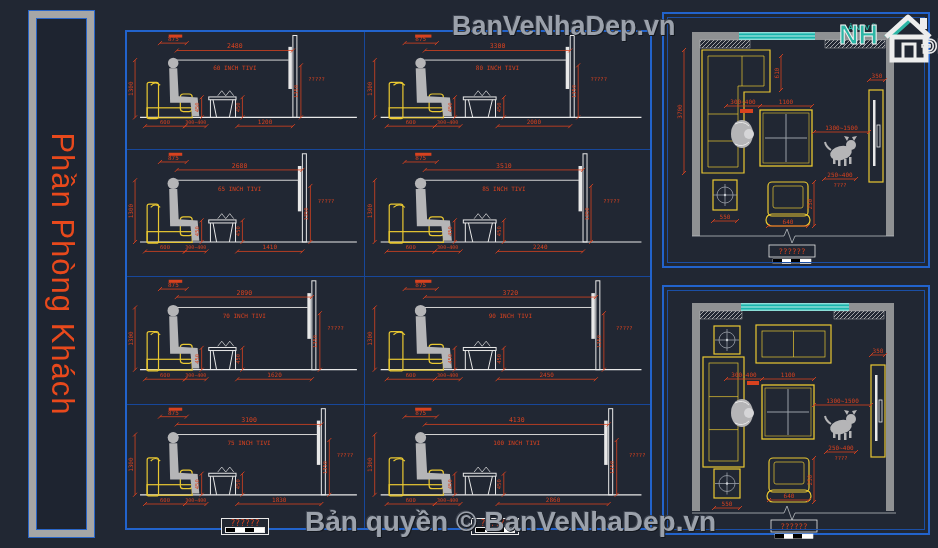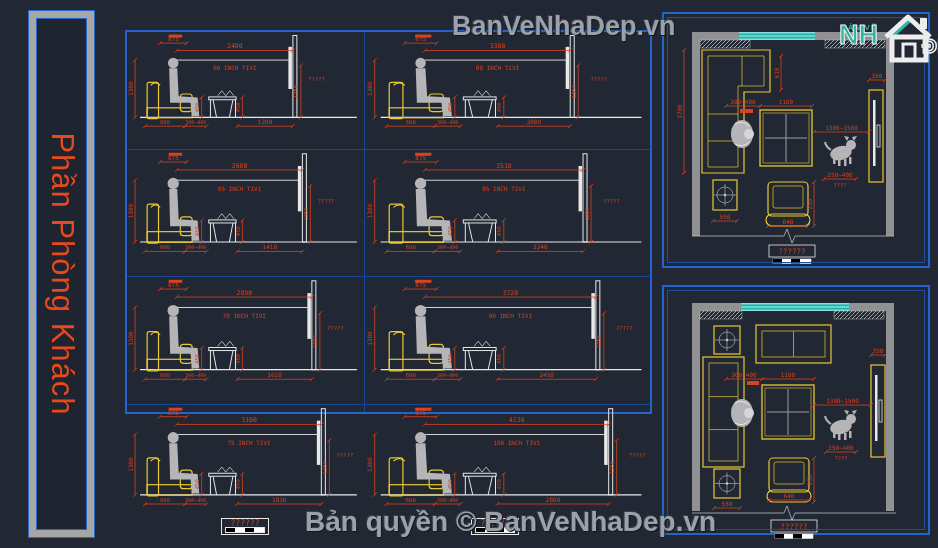--- a/index.html
+++ b/index.html
@@ -6,21 +6,21 @@
   #page{position:relative;width:938px;height:548px;background:#212733;overflow:hidden;
         font-family:"Liberation Sans", sans-serif;}
   
   .sidebar{position:absolute;left:28px;top:10px;width:67px;height:528px;background:#a6a6a6;
            border:1px solid #2a66c8;padding:7px;box-sizing:border-box;z-index:4;}
   .sidebar-inner{width:100%;height:100%;background:#1e2430;border:1px solid #2a66c8;
            box-sizing:border-box;position:relative;}
   .sidebar-label{position:absolute;top:50%;left:50%;transform:translate(-50%,-50%) rotate(90deg);
            white-space:nowrap;font-size:31px;color:#e8491c;letter-spacing:1px;}
   
-  .grid{position:absolute;left:125px;top:30px;width:527px;height:384px;border:2px solid #2263cc;
+  .grid{position:absolute;left:125px;top:30px;width:527px;height:500px;border:2px solid #2263cc;
         box-sizing:border-box;display:grid;grid-template-columns:238px 1fr;
         grid-template-rows:118px 127px 128px 1fr;z-index:1;}
   .cell{position:relative;box-sizing:border-box;}
   .cell:nth-child(odd){border-right:1px solid #17479a;}
   .cell:nth-child(-n+6){border-bottom:1px solid #17479a;}
   .cell svg{position:absolute;left:0;top:0;overflow:visible;}
   
   .panel{position:absolute;left:662px;width:268px;border:2px solid #2263cc;box-sizing:border-box;z-index:1;}
   .panel::after{content:'';position:absolute;inset:3px;border:1px solid #1b4fa5;pointer-events:none;}
   #panel-top{top:12px;height:256px;}

